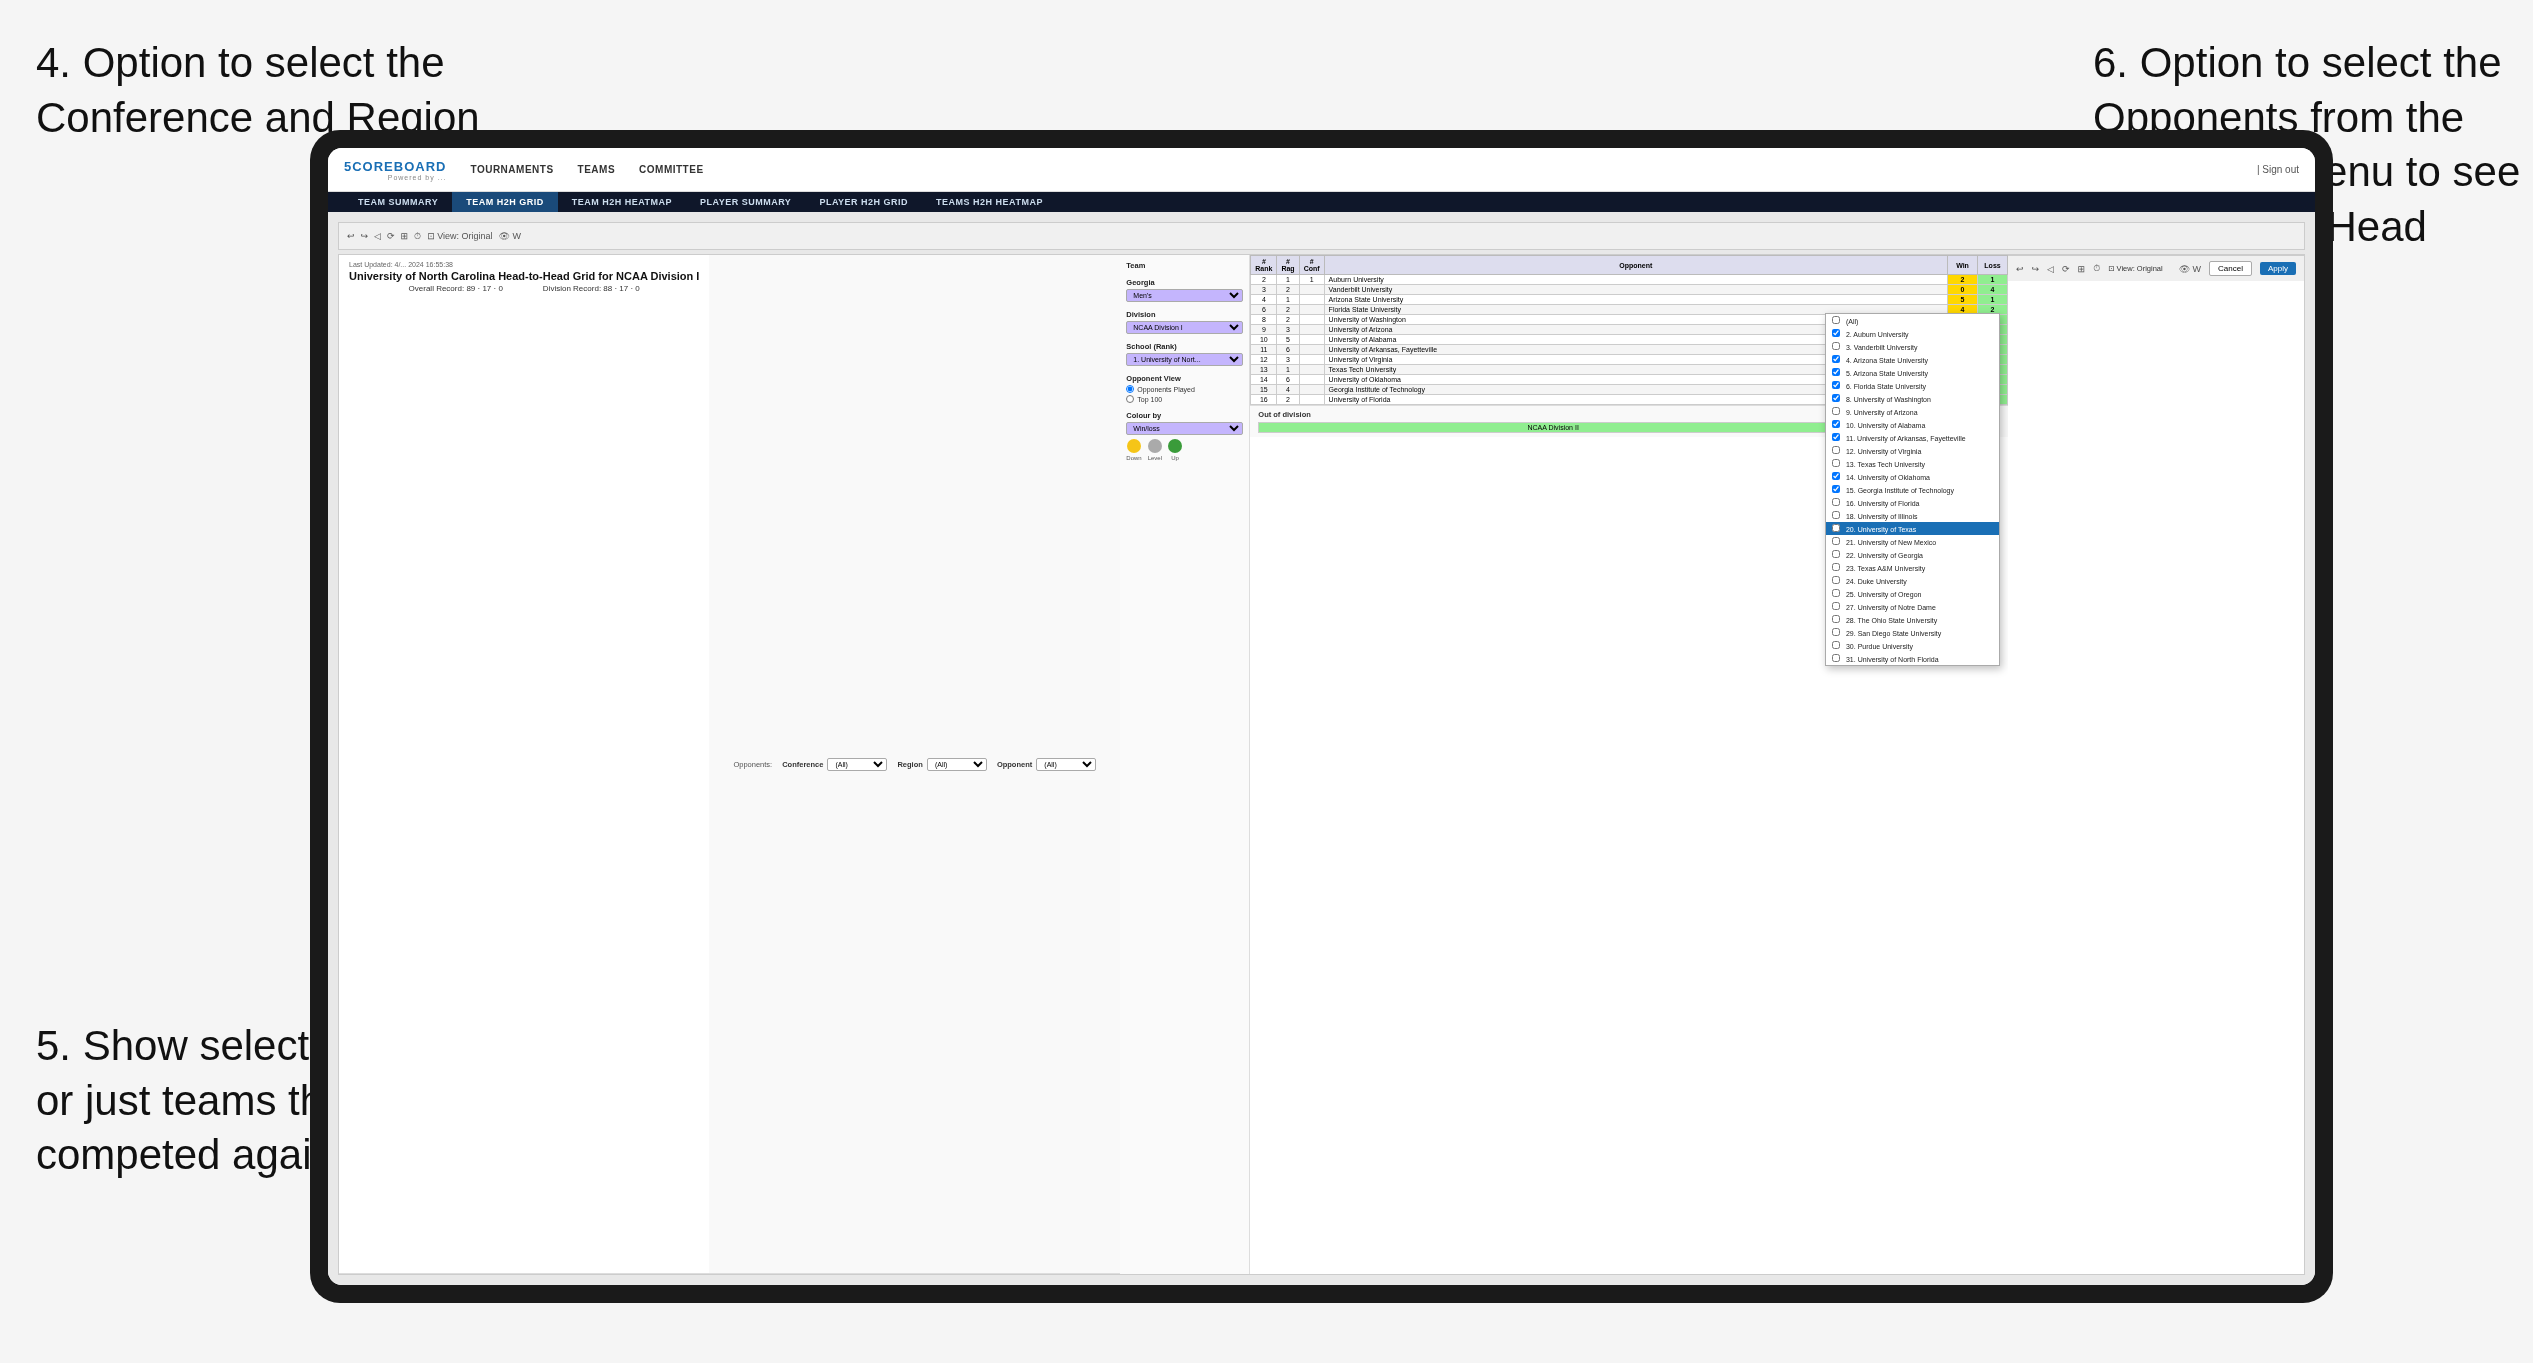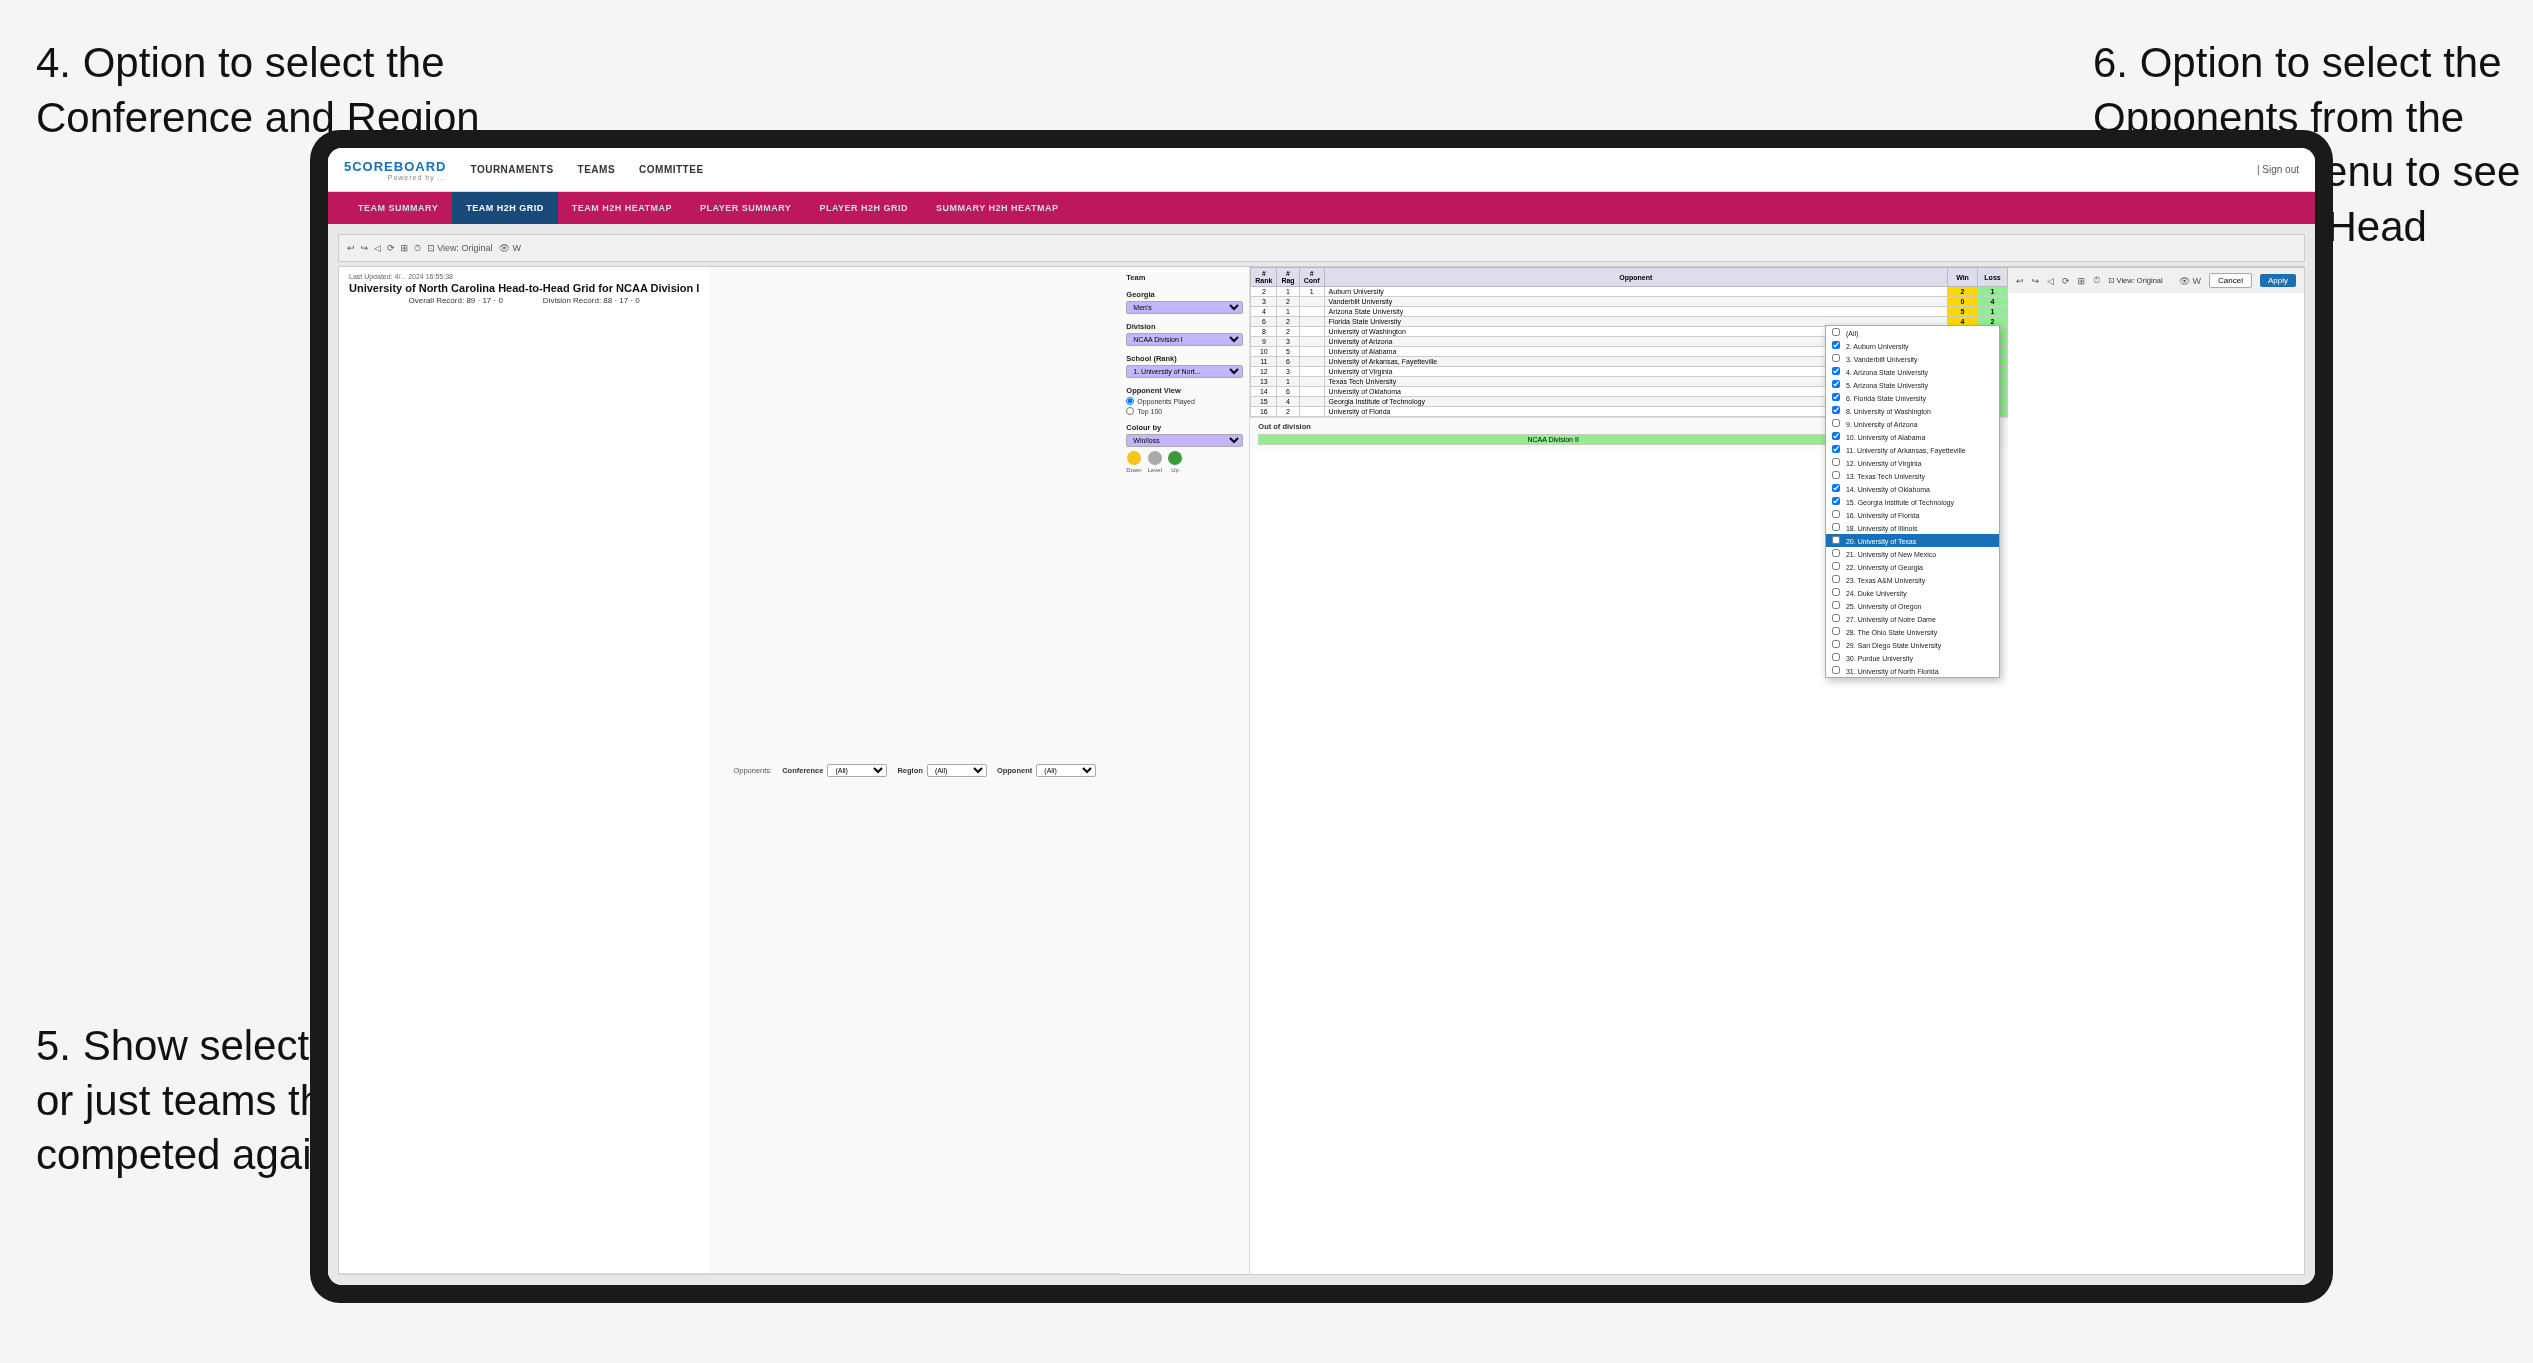--- a/index.html
+++ b/index.html
@@ -113,25 +113,25 @@
       padding: 4px 0;
     }
 
     .nav-right {
       font-size: 10px;
       color: #555;
     }
 
     
     .subnav {
-      background: #be185d;
+      background: #0f172a;
       display: flex;
       align-items: center;
       padding: 0 16px;
-      height: 32px;
+      height: 20px;
       flex-shrink: 0;
     }
 
     .subnav-item {
       font-size: 9px;
       font-weight: 600;
       color: #cde;
       letter-spacing: 0.5px;
       padding: 0 14px;
       height: 100%;
@@ -527,21 +527,21 @@
       </div>
       <div class="nav-right">| Sign out</div>
     </div>
 
     <div class="subnav">
       <span class="subnav-item">TEAM SUMMARY</span>
       <span class="subnav-item active">TEAM H2H GRID</span>
       <span class="subnav-item">TEAM H2H HEATMAP</span>
       <span class="subnav-item">PLAYER SUMMARY</span>
       <span class="subnav-item">PLAYER H2H GRID</span>
-      <span class="subnav-item">SUMMARY H2H HEATMAP</span>
+      <span class="subnav-item">TEAMS H2H HEATMAP</span>
     </div>
 
     <div class="main-content">
 
       <div class="toolbar">
         <span class="toolbar-btn">↩</span>
         <span class="toolbar-btn">↪</span>
         <span class="toolbar-btn">◁</span>
         <span class="toolbar-btn">⟳</span>
         <span class="toolbar-btn">⊞</span>

